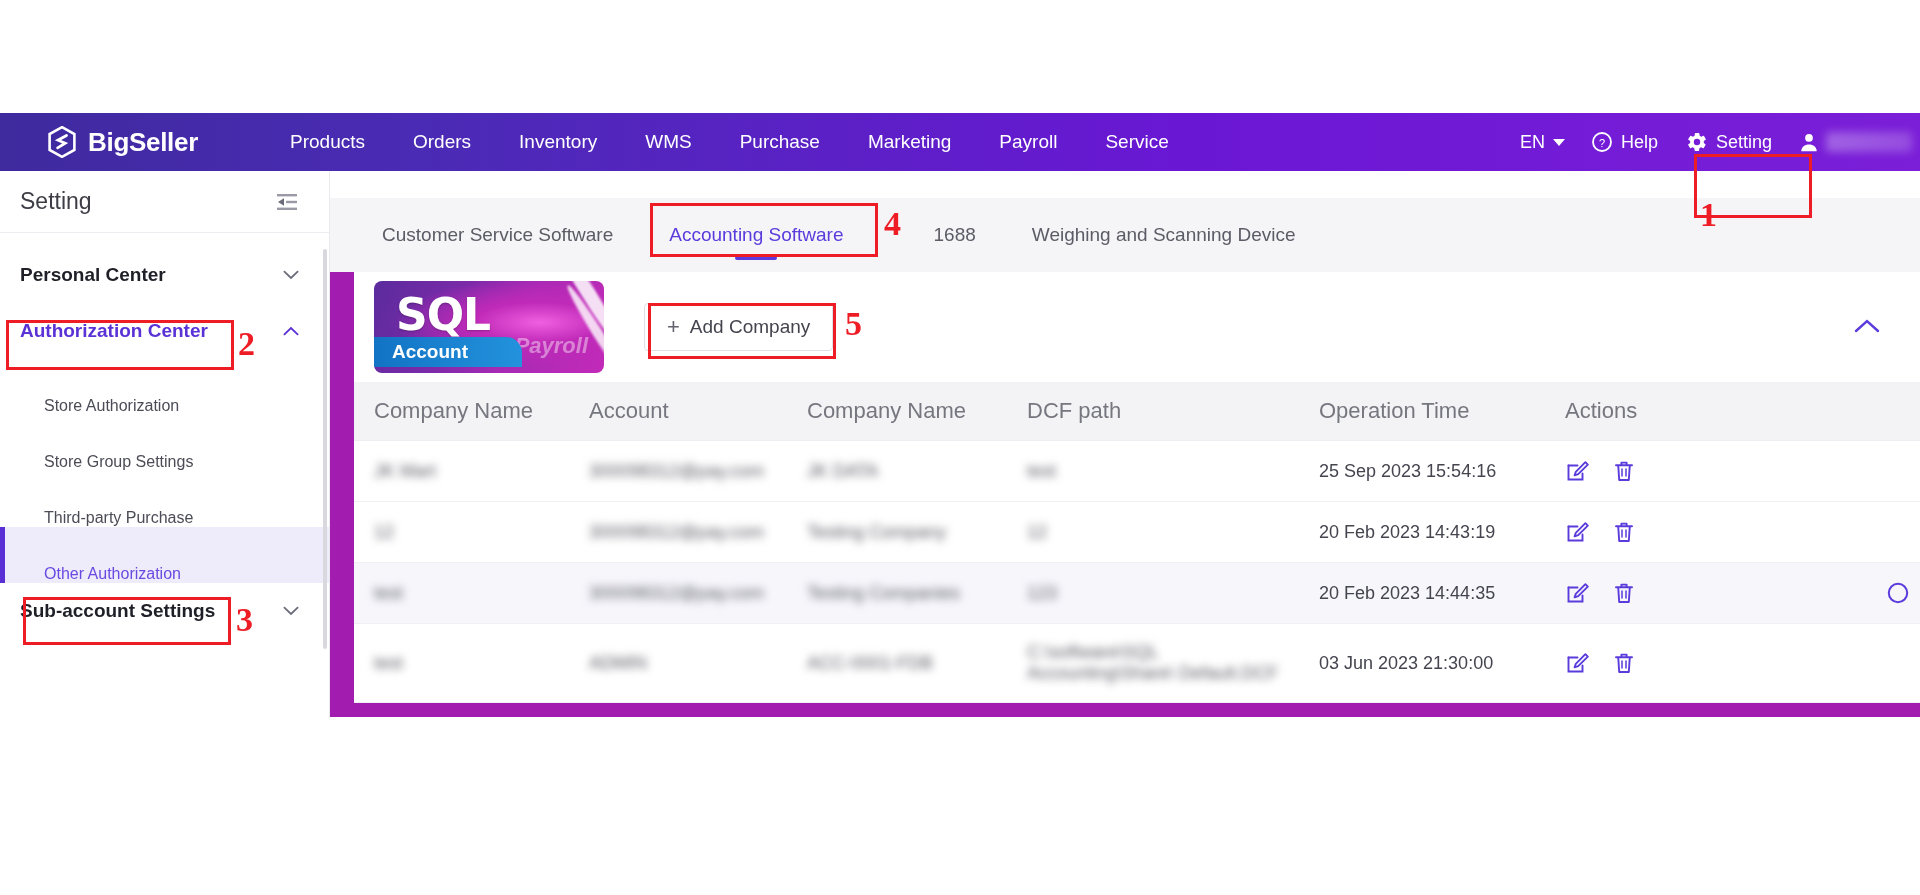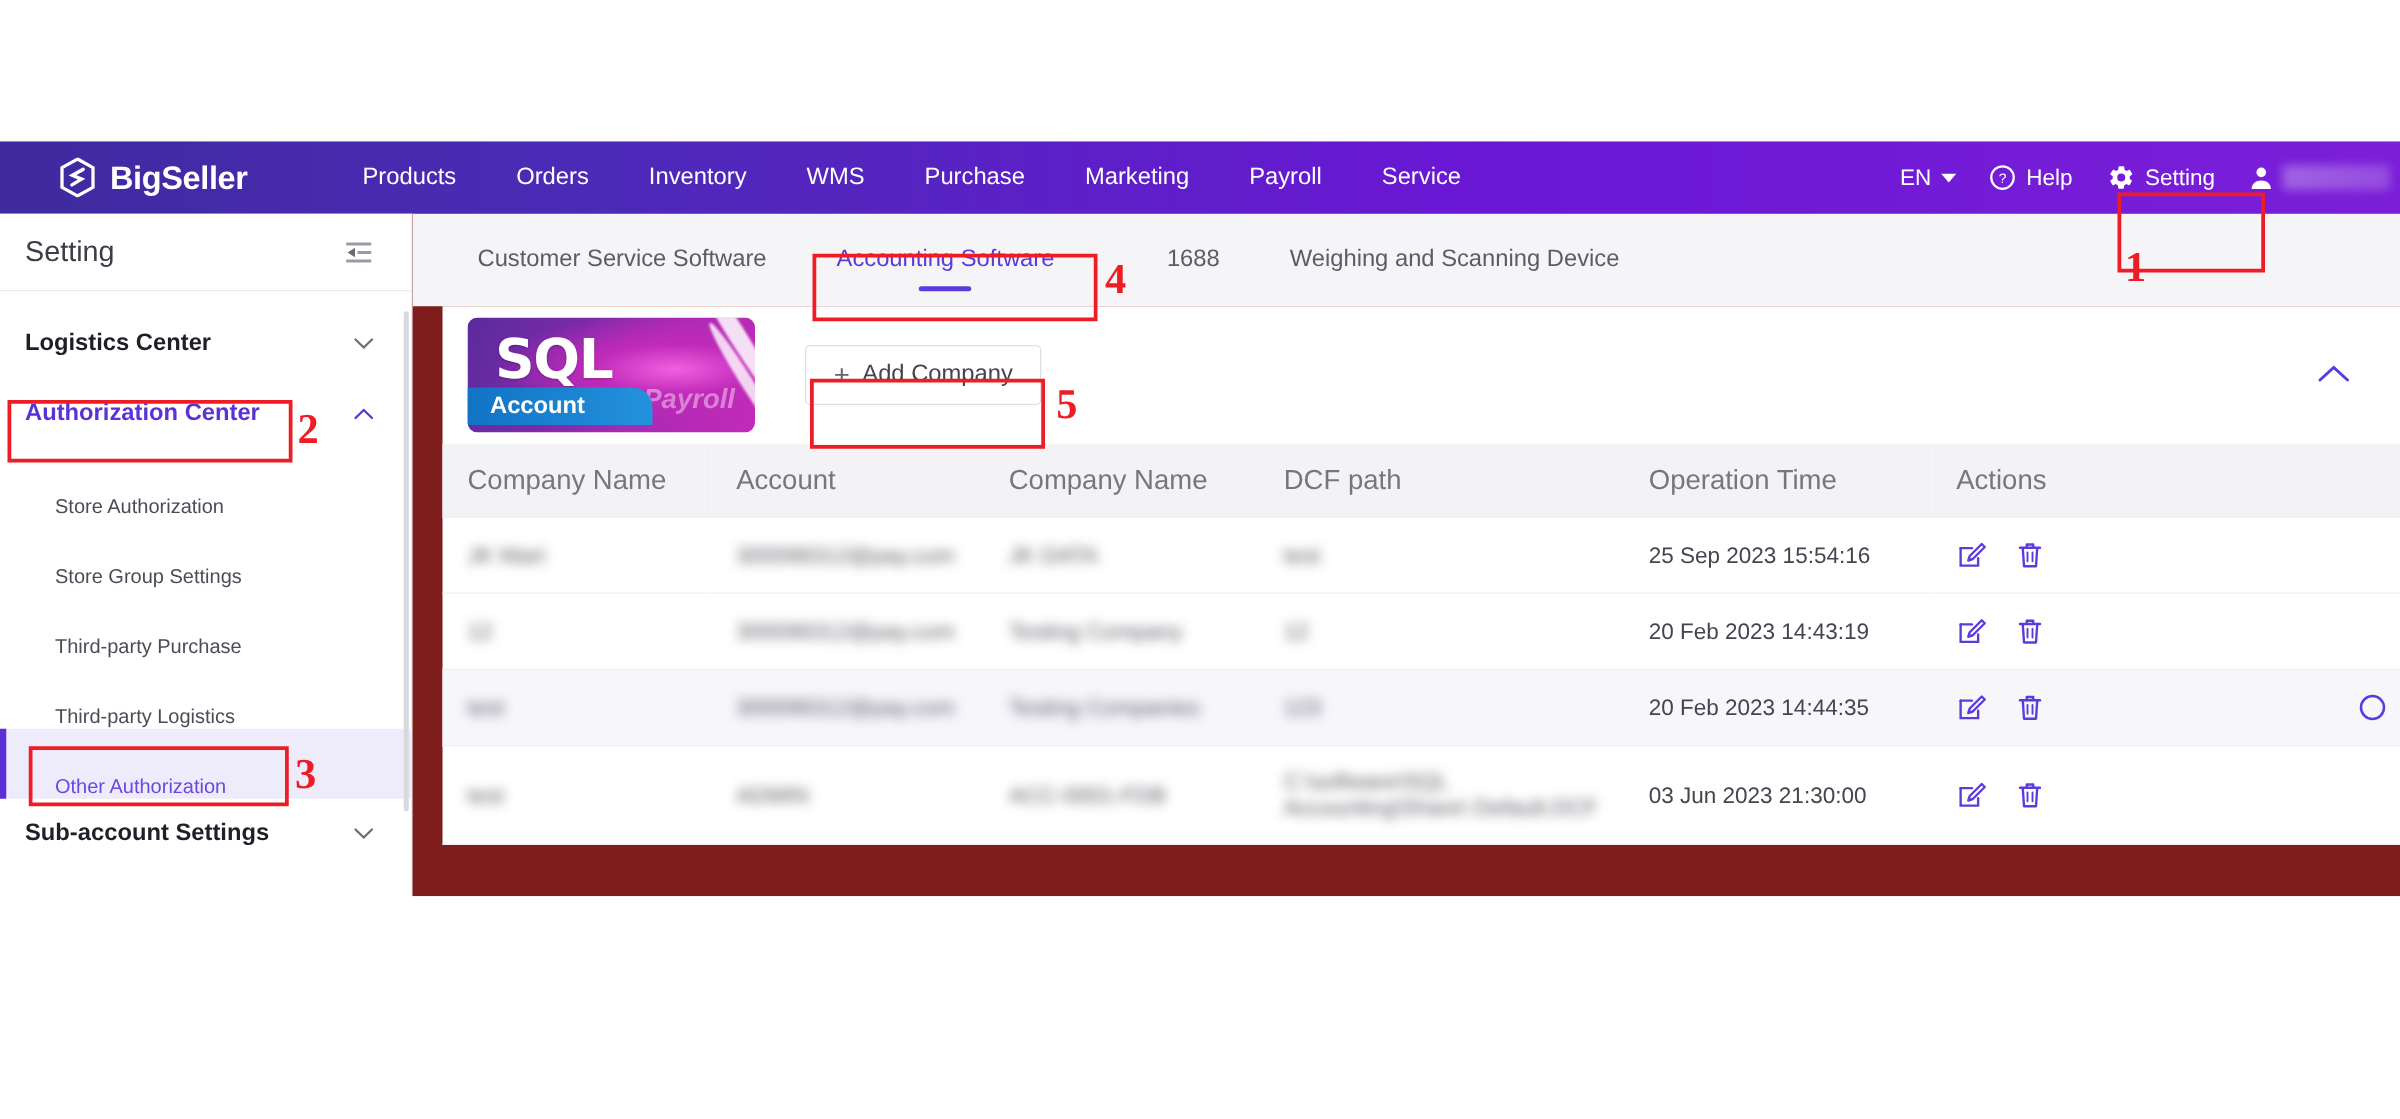--- a/index.html
+++ b/index.html
@@ -69,21 +69,21 @@
     padding-left:44px;font-size:16px;color:#4c4c57;cursor:pointer;box-sizing:border-box;
     position:relative;
   }
   .menu-child.selected{background:#eeebfb;color:#6949e0;}
   .menu-child.selected::before{
     content:"";position:absolute;left:0;top:0;bottom:0;width:5px;background:#5b2fd6;
   }
   
   .side-rail{position:absolute;right:2px;top:78px;width:4px;height:400px;background:#d8d8de;border-radius:2px;}
   
-  .main{flex:1 1 auto;background:#7f1d1d;position:relative;overflow:hidden;}
+  .main{flex:1 1 auto;background:#a21caf;position:relative;overflow:hidden;margin-top:27px;}
   .tabs{
     height:74px;display:flex;align-items:center;padding-left:24px;gap:0;
     background:#f5f5f7;box-sizing:border-box;
   }
   .tab{
     font-size:19px;color:#5c5c66;padding:0 28px;height:74px;display:flex;align-items:center;
     cursor:pointer;position:relative;white-space:nowrap;
   }
   .tab.active{color:#5b3bdc;}
   .tab.active::after{
@@ -219,44 +219,41 @@
           <rect x="2" y="1" width="20" height="2.4" fill="#9a9aa6"></rect>
           <rect x="2" y="14.6" width="20" height="2.4" fill="#9a9aa6"></rect>
           <rect x="11" y="7.8" width="11" height="2.4" fill="#9a9aa6"></rect>
           <path d="M9 5.2 3 9l6 3.8z" fill="#6b6b7a"></path>
         </svg>
       </div>
 
       <div class="menu">
 
         <div class="menu-group">
-          <span>Logistics Center</span>
+          <span>Personal Center</span>
           <svg class="chev" viewBox="0 0 16 10">
             <path d="M1.4 1.6 8 8l6.6-6.4" fill="none" stroke="#6b6b7a" stroke-width="1.8" stroke-linecap="round"></path>
           </svg>
         </div>
 
         <div class="menu-group active">
           <span>Authorization Center</span>
           <svg class="chev" viewBox="0 0 16 10">
             <path d="M1.4 8.4 8 2l6.6 6.4" fill="none" stroke="#5a32d6" stroke-width="1.8" stroke-linecap="round"></path>
           </svg>
         </div>
 
         <div class="menu-child">
           <span>Store Authorization</span>
         </div>
         <div class="menu-child">
           <span>Store Group Settings</span>
         </div>
         <div class="menu-child">
           <span>Third-party Purchase</span>
-        </div>
-        <div class="menu-child">
-          <span>Third-party Logistics</span>
         </div>
         <div class="menu-child selected">
           <span>Other Authorization</span>
         </div>
 
         <div class="menu-group">
           <span>Sub-account Settings</span>
           <svg class="chev" viewBox="0 0 16 10">
             <path d="M1.4 1.6 8 8l6.6-6.4" fill="none" stroke="#6b6b7a" stroke-width="1.8" stroke-linecap="round"></path>
           </svg>

